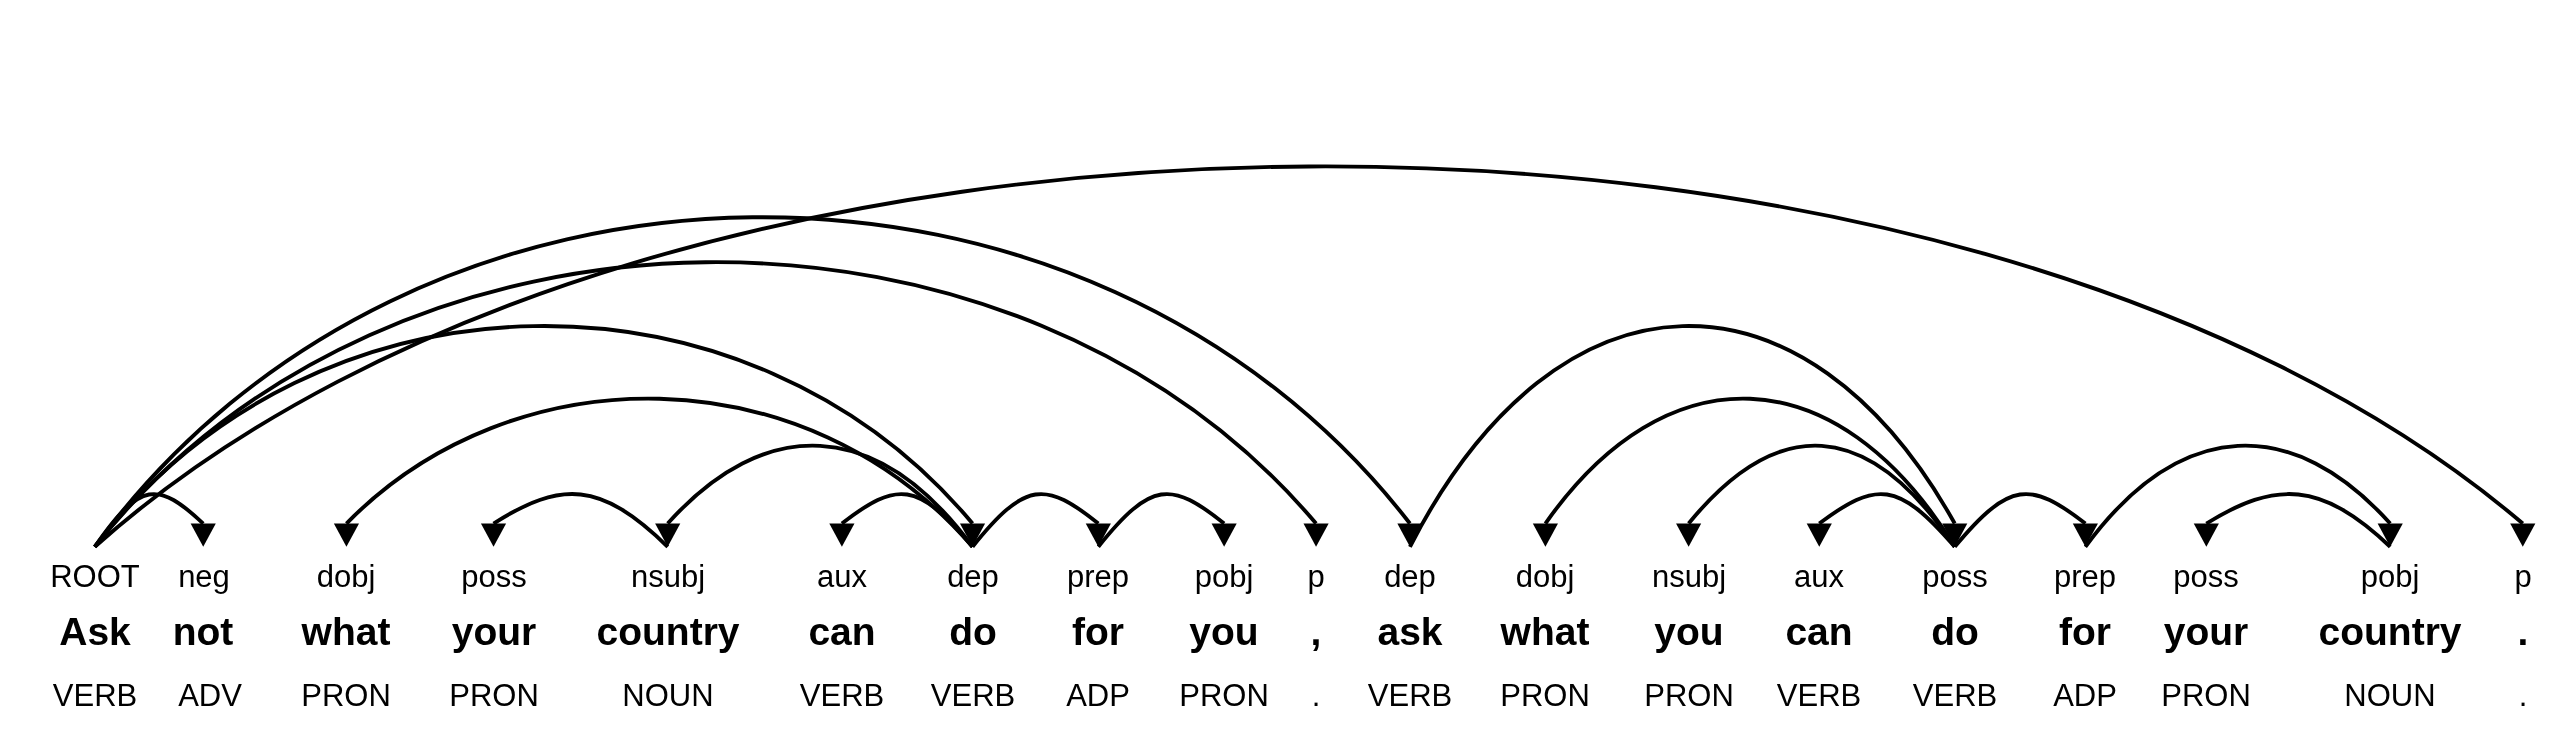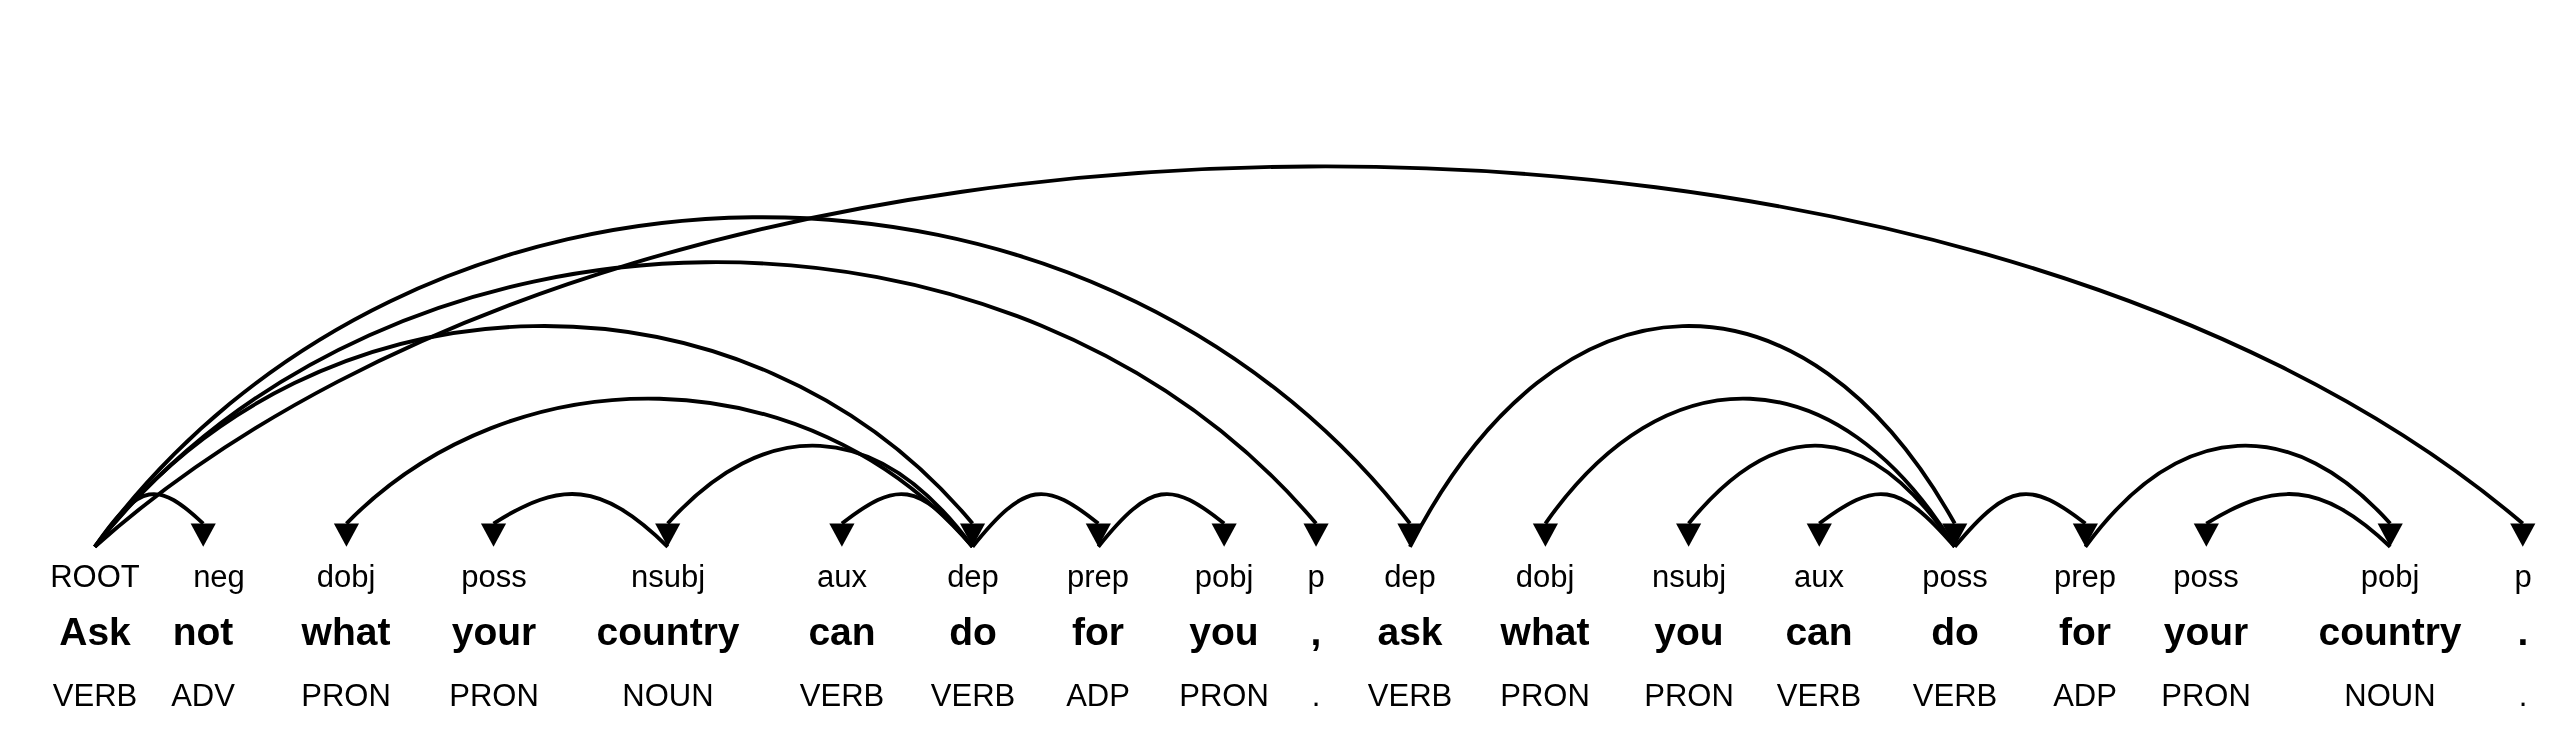--- a/index.html
+++ b/index.html
@@ -109,23 +109,23 @@
       <polygon points="2594,541 2620,541 2607,565" fill="#000000"></polygon>
     </svg>
 
   <div id="token-layer">
       <div class="token-col" style="left: 95px;">
         <div class="dep-label" style="left: 0px; transform: translateX(-50%);">ROOT</div>
         <div class="token-word" style="left: 0px; transform: translateX(-50%);">Ask</div>
         <div class="token-pos" style="left: 0px; transform: translateX(-50%);">VERB</div>
       </div>
       <div class="token-col" style="left: 203px;">
-        <div class="dep-label" style="left: 16px; transform: translateX(-50%);">neg</div>
+        <div class="dep-label" style="left: 1px; transform: translateX(-50%);">neg</div>
         <div class="token-word" style="left: 0px; transform: translateX(-50%);">not</div>
-        <div class="token-pos" style="left: 0px; transform: translateX(-50%);">ADV</div>
+        <div class="token-pos" style="left: 7px; transform: translateX(-50%);">ADV</div>
       </div>
       <div class="token-col" style="left: 346px;">
         <div class="dep-label" style="left: 0px; transform: translateX(-50%);">dobj</div>
         <div class="token-word" style="left: 0px; transform: translateX(-50%);">what</div>
         <div class="token-pos" style="left: 0px; transform: translateX(-50%);">PRON</div>
       </div>
       <div class="token-col" style="left: 494px;">
         <div class="dep-label" style="left: 0px; transform: translateX(-50%);">poss</div>
         <div class="token-word" style="left: 0px; transform: translateX(-50%);">your</div>
         <div class="token-pos" style="left: 0px; transform: translateX(-50%);">PRON</div>

